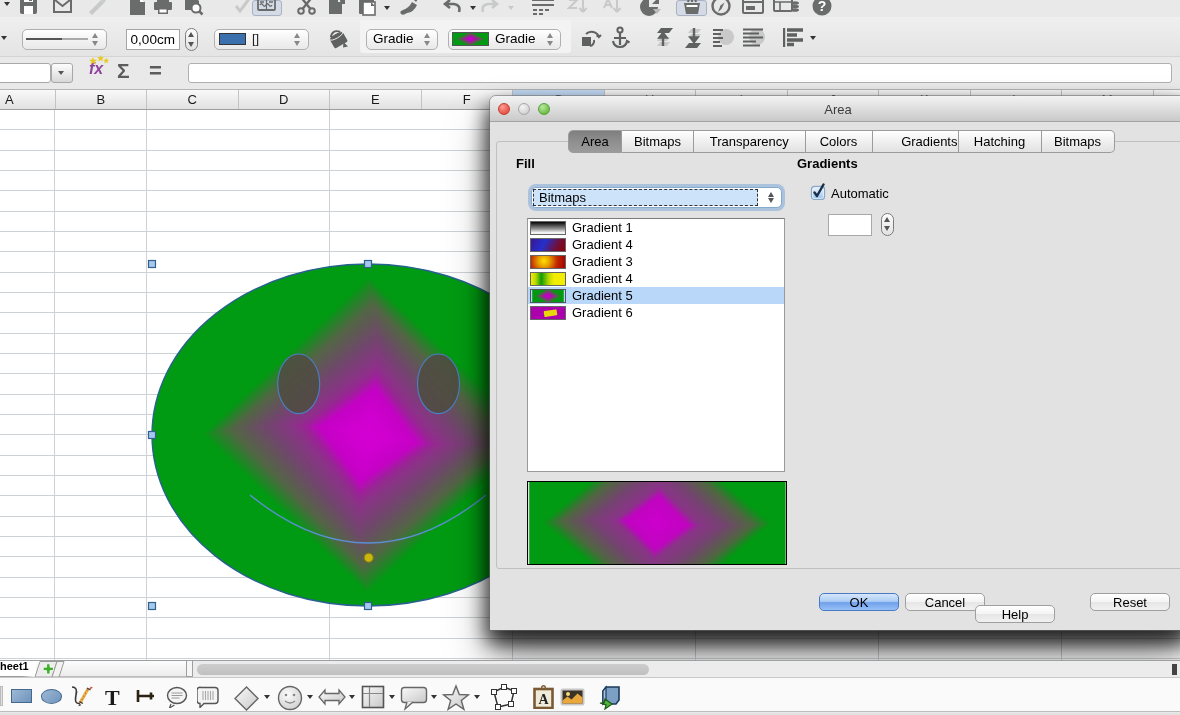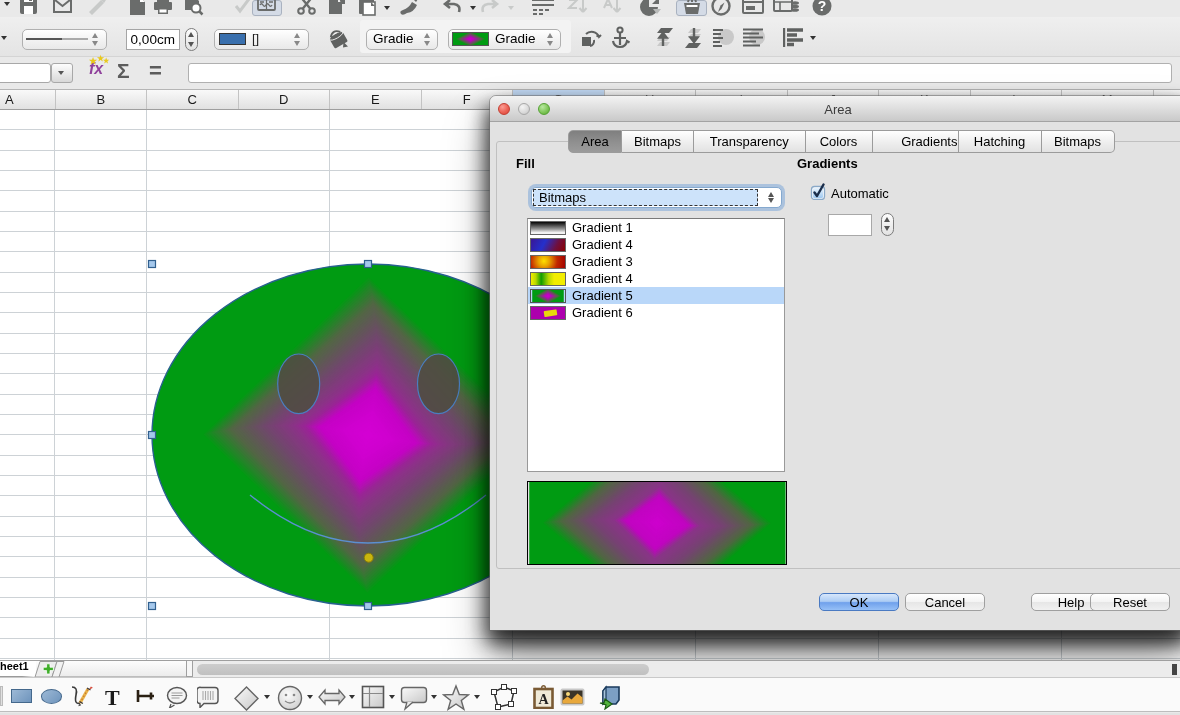--- a/index.html
+++ b/index.html
@@ -495,21 +495,21 @@
       <path d="M4.5 9.5 L7 13 L13.5 1.5" fill="none" stroke="#1a2d4a" stroke-width="2.4" stroke-linecap="round" stroke-linejoin="round"></path>
     </svg>
     <div class="abs" style="left:341px;top:90px;font-size:13px;">Automatic</div>
     <div class="abs" style="left:337.9px;top:117.5px;width:44px;height:22px;background:#fff;border:1px solid #a8a8a8;"></div>
     <div class="spin" style="left:390.5px;top:116.8px;height:23px;">
       <div class="tri-u" style="left:2.2px;top:3.5px;"></div>
         <div class="tri-d" style="left:2.2px;bottom:3.5px;"></div>
     </div>
     <div class="btn" id="okbtn" style="left:329px;">OK</div>
     <div class="btn" style="left:415px;">Cancel</div>
-    <div class="btn" style="left:541px;">Help</div>
+    <div class="btn" style="left:485px;margin-top:12px;">Help</div>
     <div class="btn" style="left:600px;">Reset</div>
   </div>
   <div id="tabrow" class="abs">
     <div class="abs" style="left:0;top:0;width:190px;height:16px;background:linear-gradient(#fdfdfd,#ececec);border-bottom:1px solid #bdbdbd;"></div>
     <div class="abs" style="left:-20px;top:0;width:56px;height:16px;background:#fff;border-right:14px solid transparent;border-bottom:1px solid #9a9a9a;"></div>
     <div class="abs" style="left:0px;top:-1px;font-size:11px;font-weight:bold;color:#000;">heet1</div>
     <svg class="abs" style="left:30px;top:0;" width="60" height="17" viewBox="0 0 60 17">
       <path d="M10 0.5 L27 0.5 L22 16 L5 16 Z" fill="#ededed" stroke="#9a9a9a" stroke-width="1"></path>
       <path d="M27 0.5 L34 0.5 L29 16 L22 16 Z" fill="#f2f2f2" stroke="#9a9a9a" stroke-width="1"></path>
       <path d="M13.2 6.2 h3.4 v-3.4 h3.4 v3.4 h3.4 v3.4 h-3.4 v3.4 h-3.4 v-3.4 h-3.4 Z" fill="#3fae2a" stroke="#fff" stroke-width="0.8"></path>

